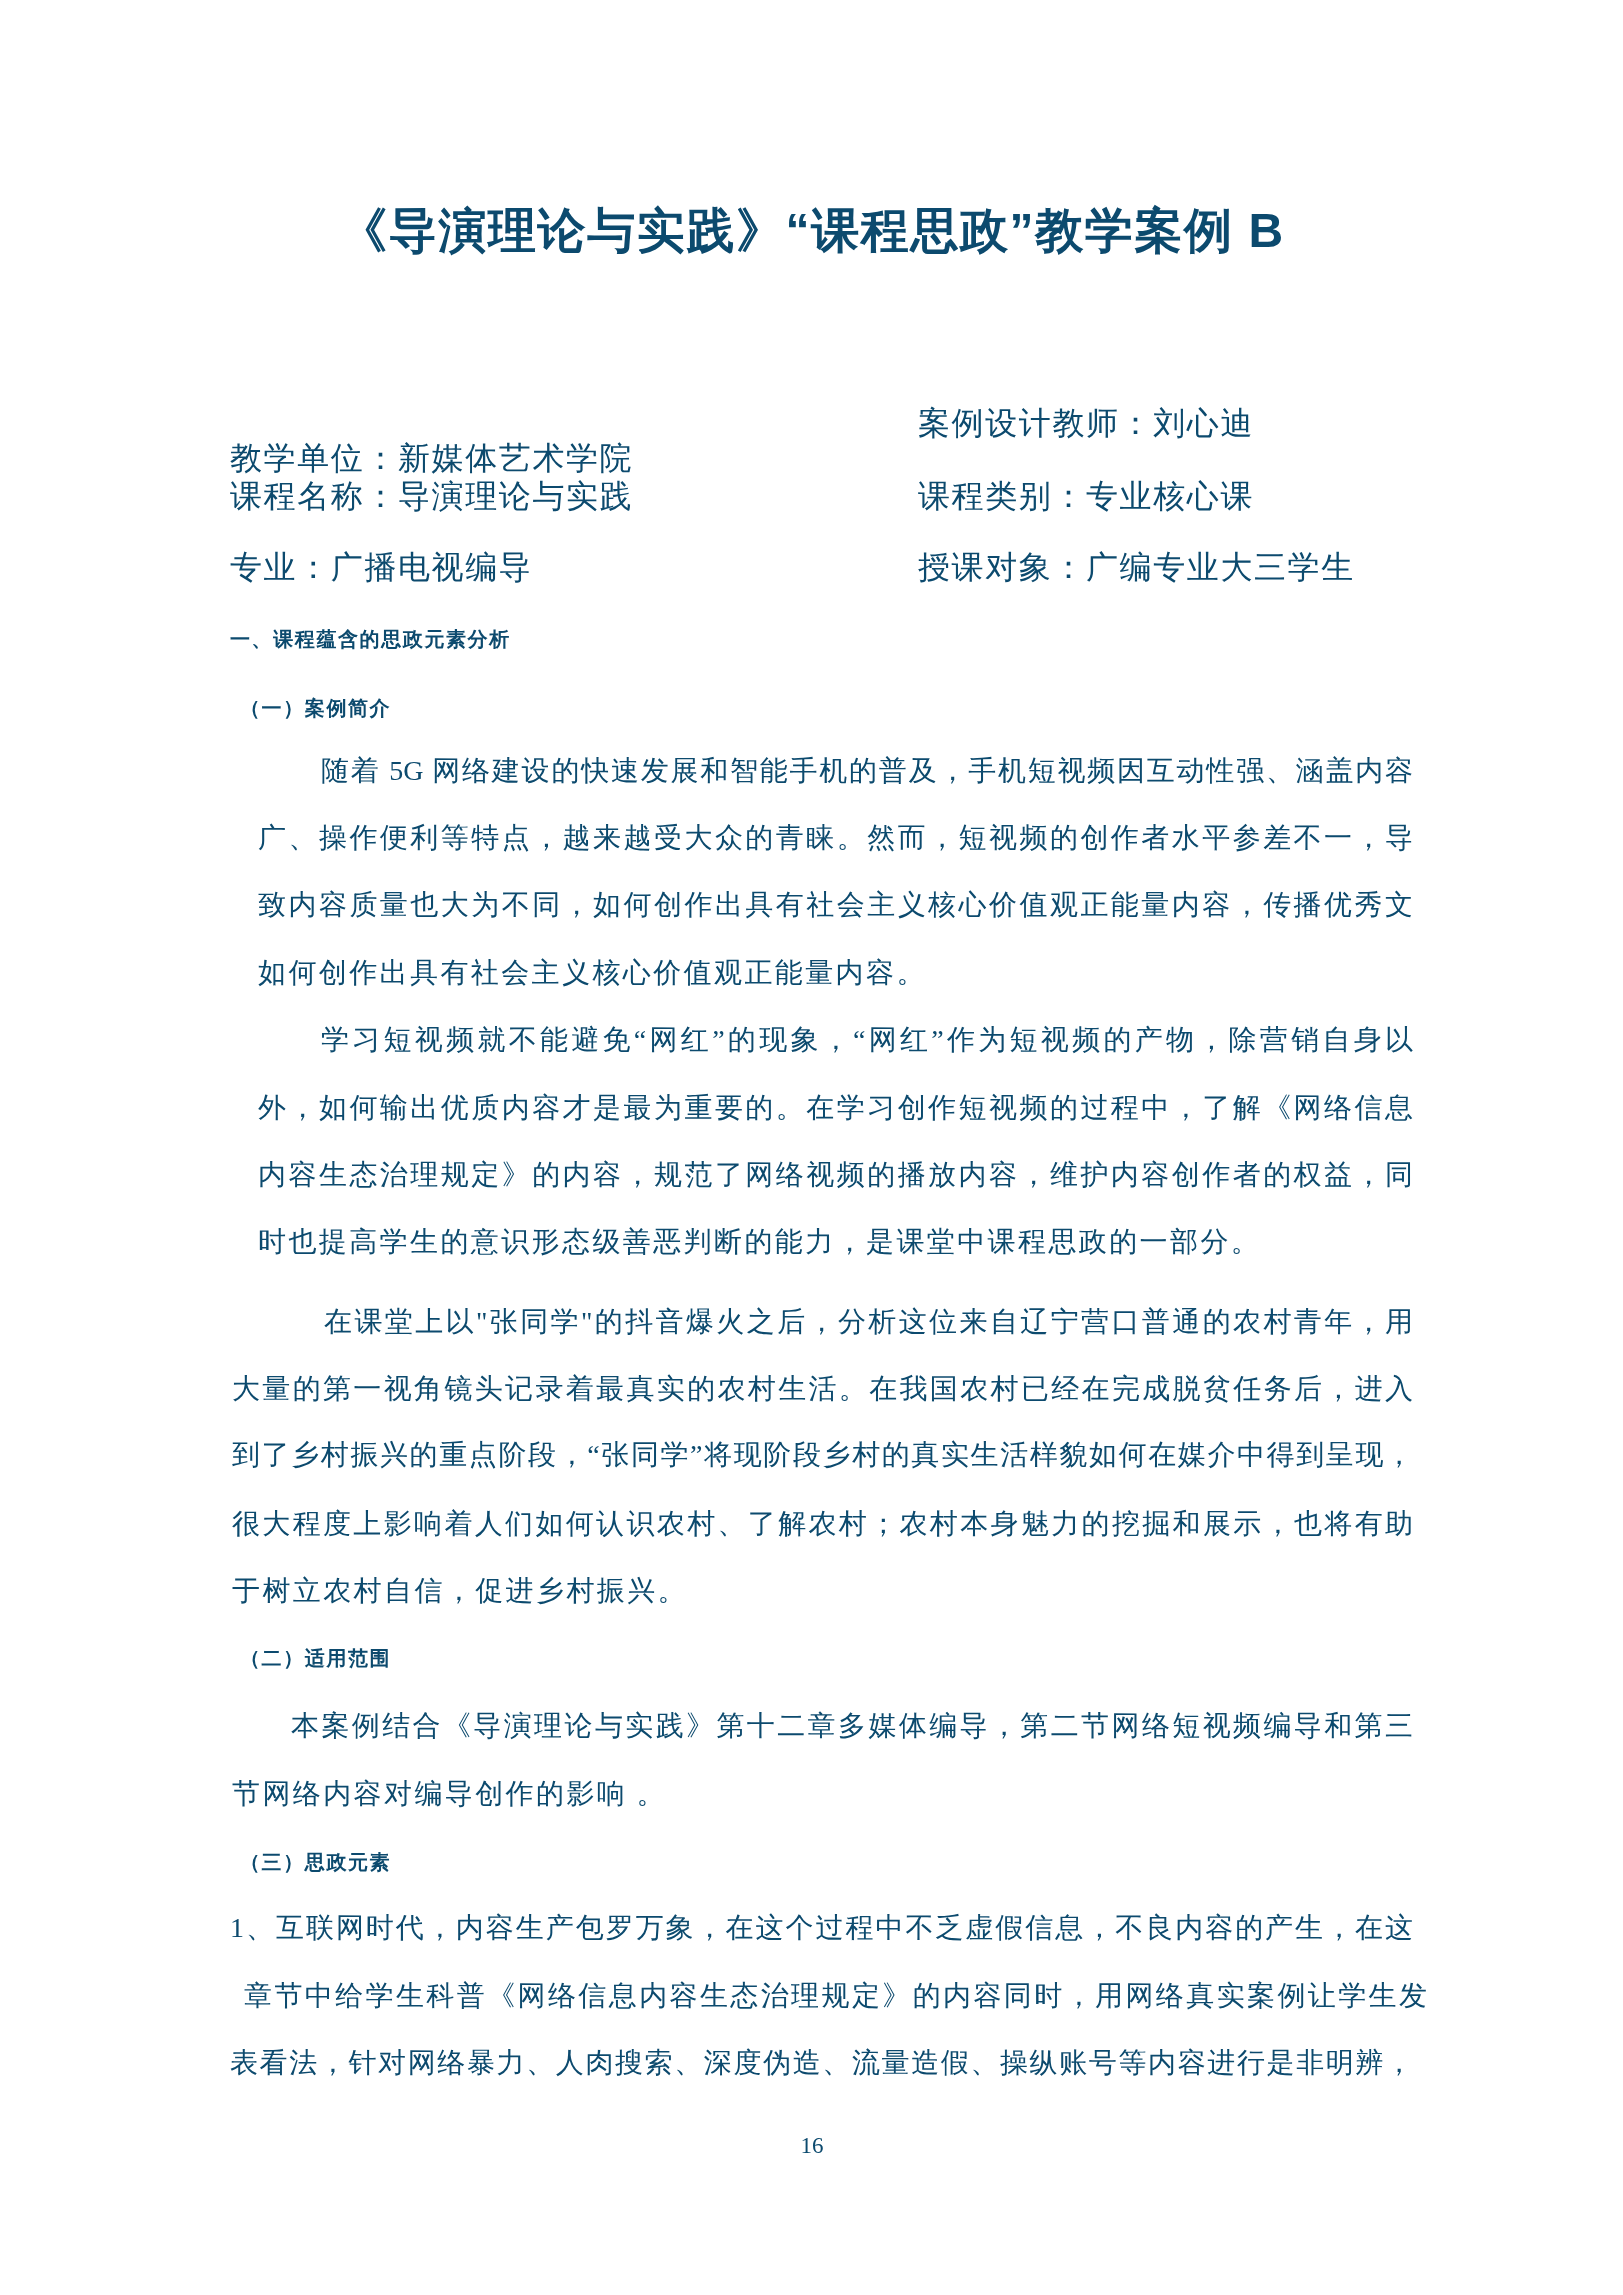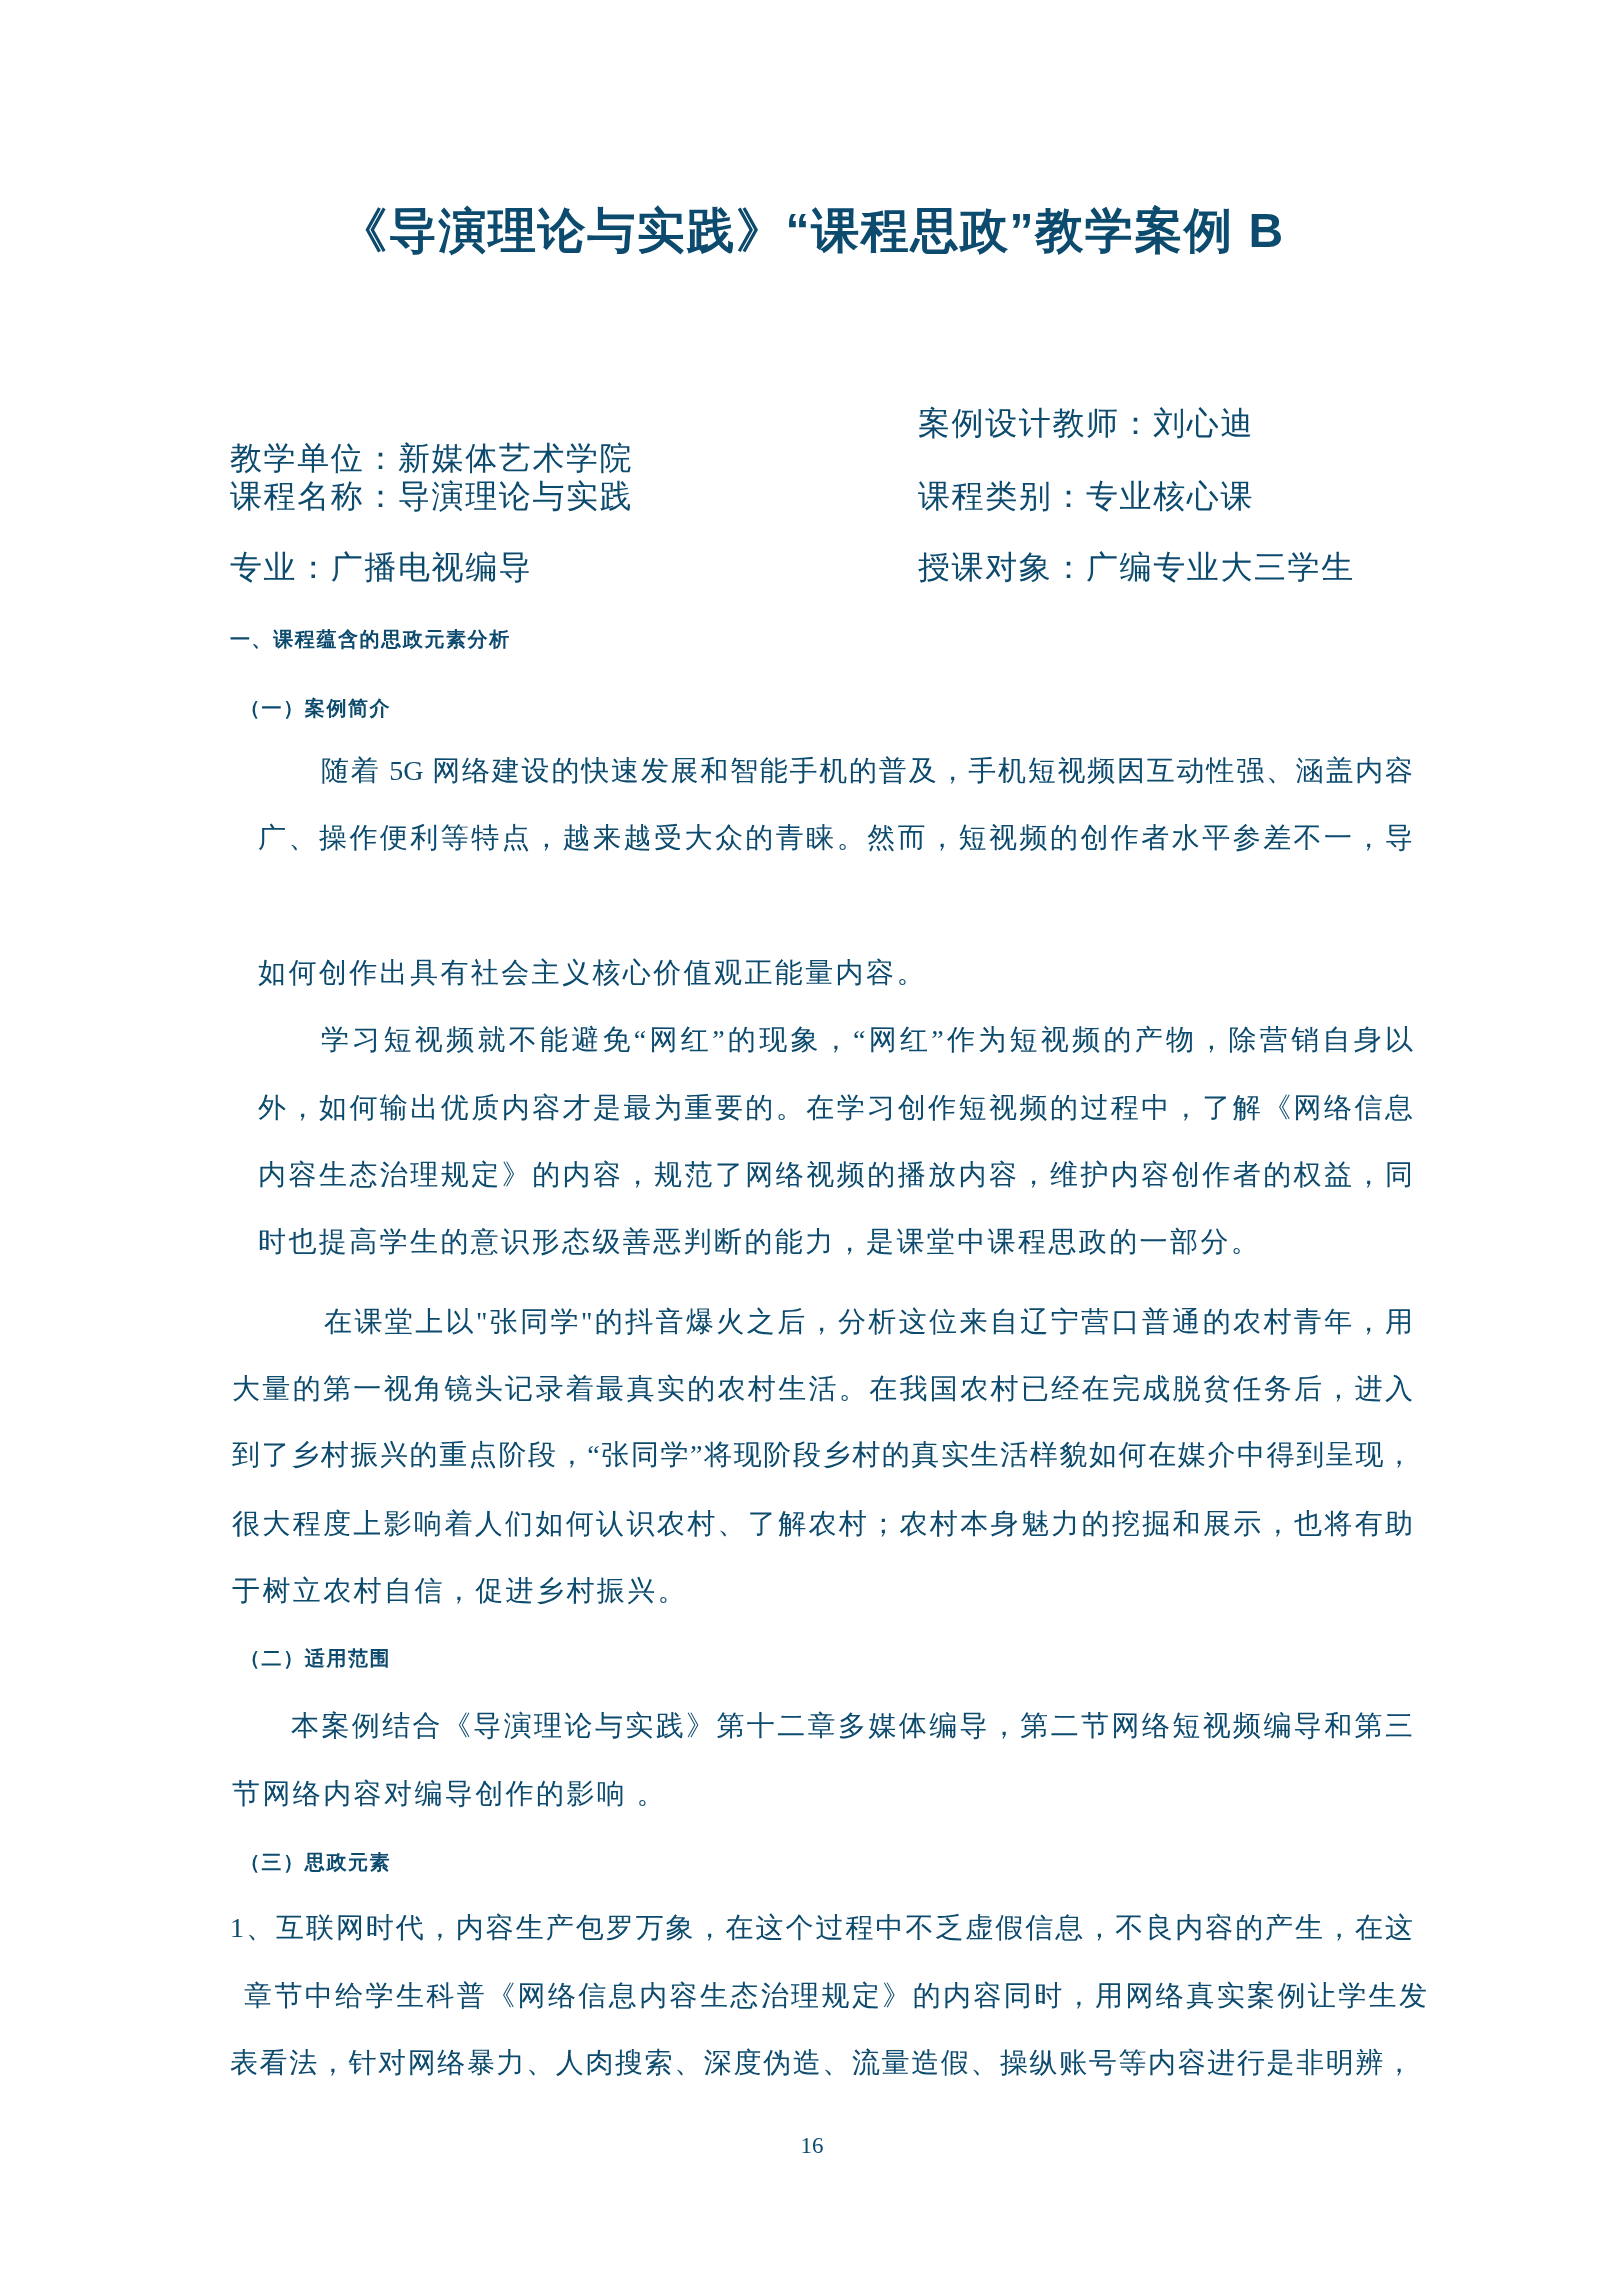--- a/index.html
+++ b/index.html
@@ -71,20 +71,21 @@
   <div class="meta" style="left:230px; top:476px;">课程名称：导演理论与实践</div>
   <div class="meta" style="left:918px; top:476px;">课程类别：专业核心课</div>
   <div class="meta" style="left:230px; top:547px;">专业：广播电视编导</div>
   <div class="meta" style="left:918px; top:547px;">授课对象：广编专业大三学生</div>
 
   <div class="hd" style="left:230px; top:619px;">一、课程蕴含的思政元素分析</div>
   <div class="hd" style="left:240px; top:688px;">（一）案例简介</div>
 
   <div class="bl just" style="left:321px; top:752px;  width:1092px;">随着 5G 网络建设的快速发展和智能手机的普及，手机短视频因互动性强、涵盖内容</div>
   <div class="bl just" style="left:258px; top:819px; width:1155px;">广、操作便利等特点，越来越受大众的青睐。然而，短视频的创作者水平参差不一，导</div>
+  <div class="bl just" style="left:258px; top:886px; width:1155px;">致内容质量也大为不同，如何创作出具有社会主义核心价值观正能量内容，传播优秀文</div>
   <div class="bl" style="left:258px; top:954px;">如何创作出具有社会主义核心价值观正能量内容。</div>
 
   <div class="bl just" style="left:321px; top:1021px; width:1092px;">学习短视频就不能避免“网红”的现象，“网红”作为短视频的产物，除营销自身以</div>
   <div class="bl just" style="left:258px; top:1089px; width:1155px;">外，如何输出优质内容才是最为重要的。在学习创作短视频的过程中，了解《网络信息</div>
   <div class="bl just" style="left:258px; top:1156px; width:1155px;">内容生态治理规定》的内容，规范了网络视频的播放内容，维护内容创作者的权益，同</div>
   <div class="bl" style="left:258px; top:1223px;">时也提高学生的意识形态级善恶判断的能力，是课堂中课程思政的一部分。</div>
 
   <div class="bl just" style="left:324px; top:1303px; width:1089px;">在课堂上以"张同学"的抖音爆火之后，分析这位来自辽宁营口普通的农村青年，用</div>
   <div class="bl just" style="left:232px; top:1370px; width:1181px;">大量的第一视角镜头记录着最真实的农村生活。在我国农村已经在完成脱贫任务后，进入</div>
   <div class="bl just" style="left:232px; top:1392px; width:1181px;margin-top:44px;">到了乡村振兴的重点阶段，“张同学”将现阶段乡村的真实生活样貌如何在媒介中得到呈现，</div>

